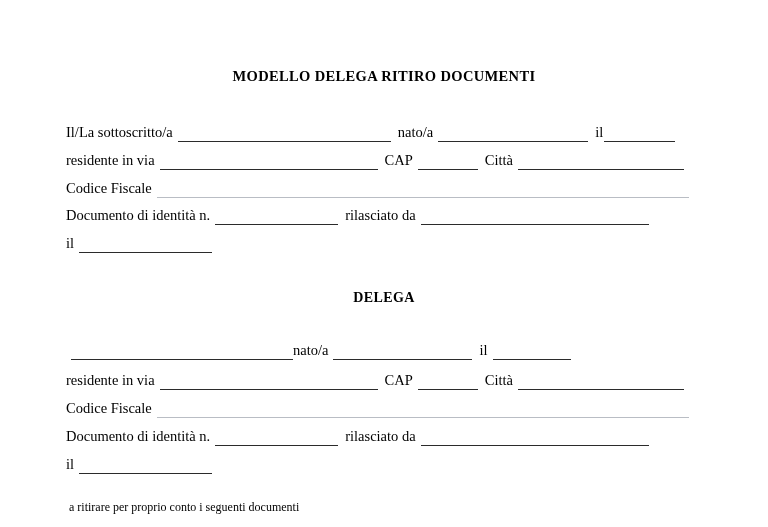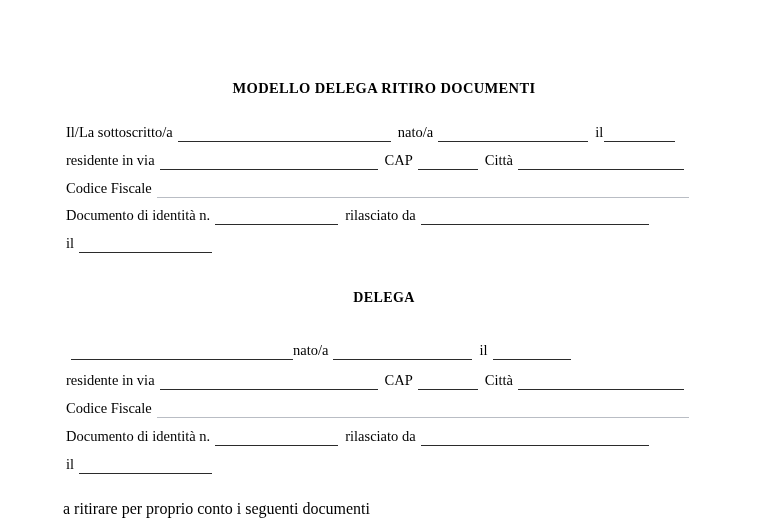--- a/index.html
+++ b/index.html
@@ -28,21 +28,20 @@
   .doc-title {
     position: absolute;
     left: 0;
     top: 68px;
     width: 768px;
     text-align: center;
     font-size: 14.5px;
     font-weight: bold;
     letter-spacing: 0.35px;
     font-family: "Liberation Serif", "DejaVu Serif", serif;
-    margin-top: 12px;
   }
   .section-title {
     position: absolute;
     left: 0;
     top: 290px;
     width: 768px;
     text-align: center;
     font-size: 14px;
     font-weight: bold;
     letter-spacing: 0.4px;
@@ -82,22 +81,22 @@
     border-bottom: 1px solid #b9bdc4;
   }
   .gap {
     flex: 0 0 auto;
     display: inline-block;
   }
   .gap.g7 { width: 7px; }
 
   .note {
     position: absolute;
-    left: 63px;
-    font-size: 16px;
+    left: 69px;
+    font-size: 12px;
     white-space: nowrap;
   }
 </style>
 </head>
 <body>
 
 <div class="page">
 
   <div class="doc-title">MODELLO DELEGA RITIRO DOCUMENTI</div>
 

